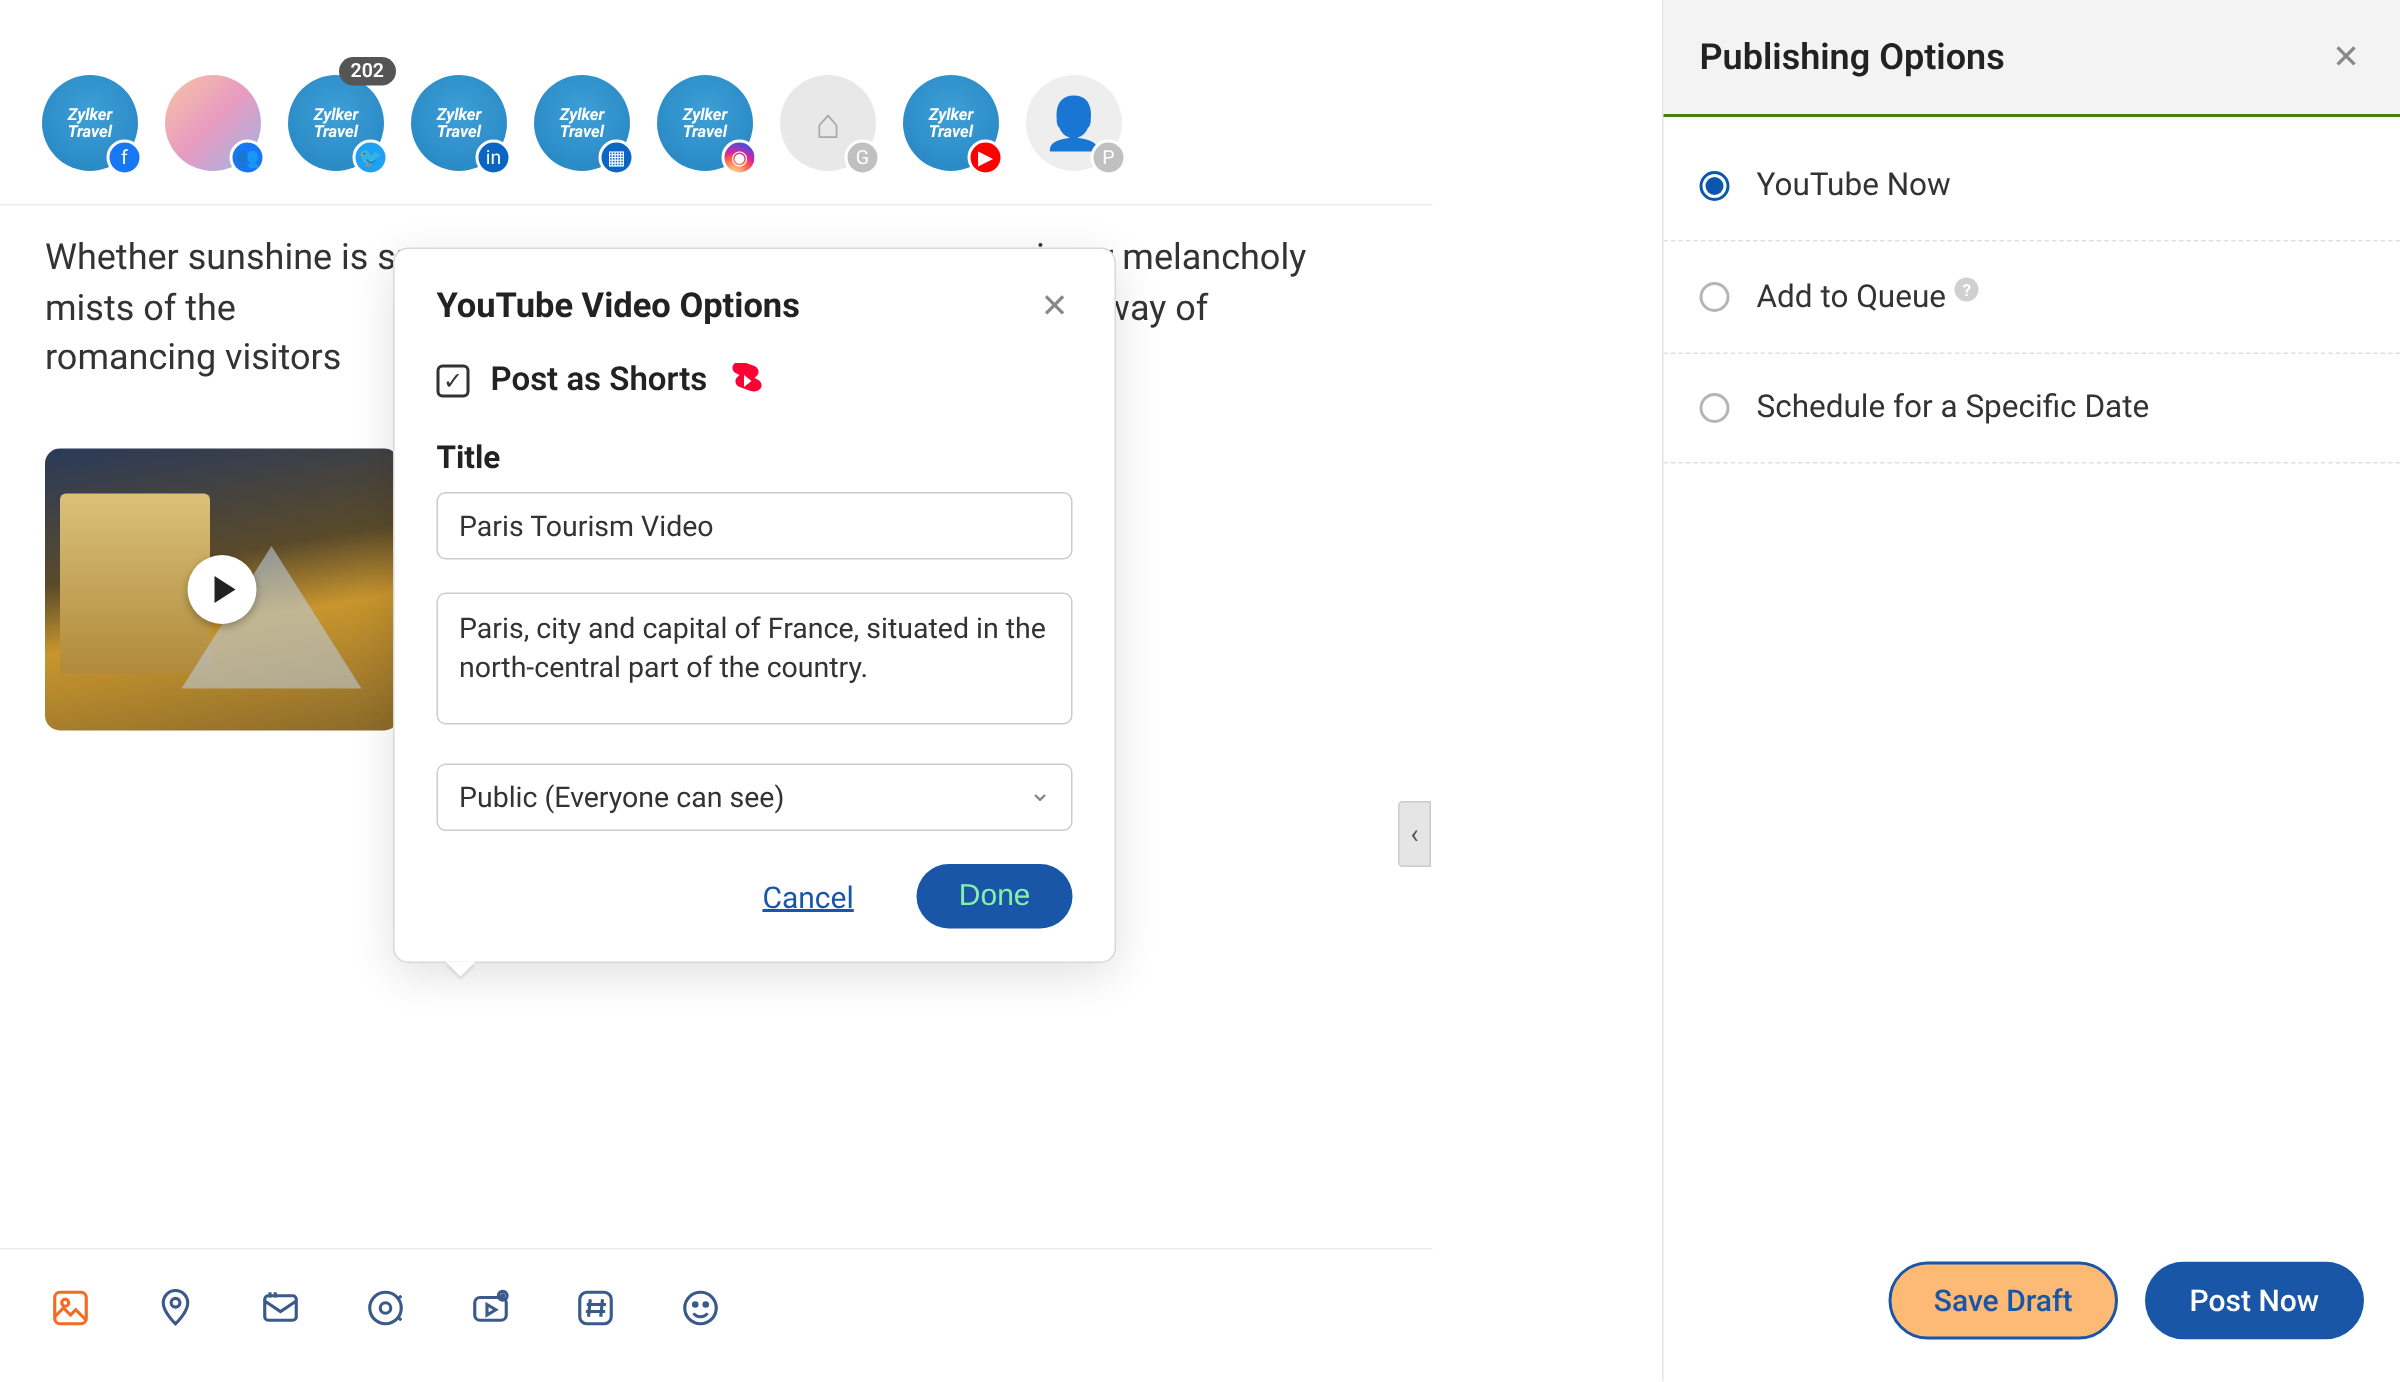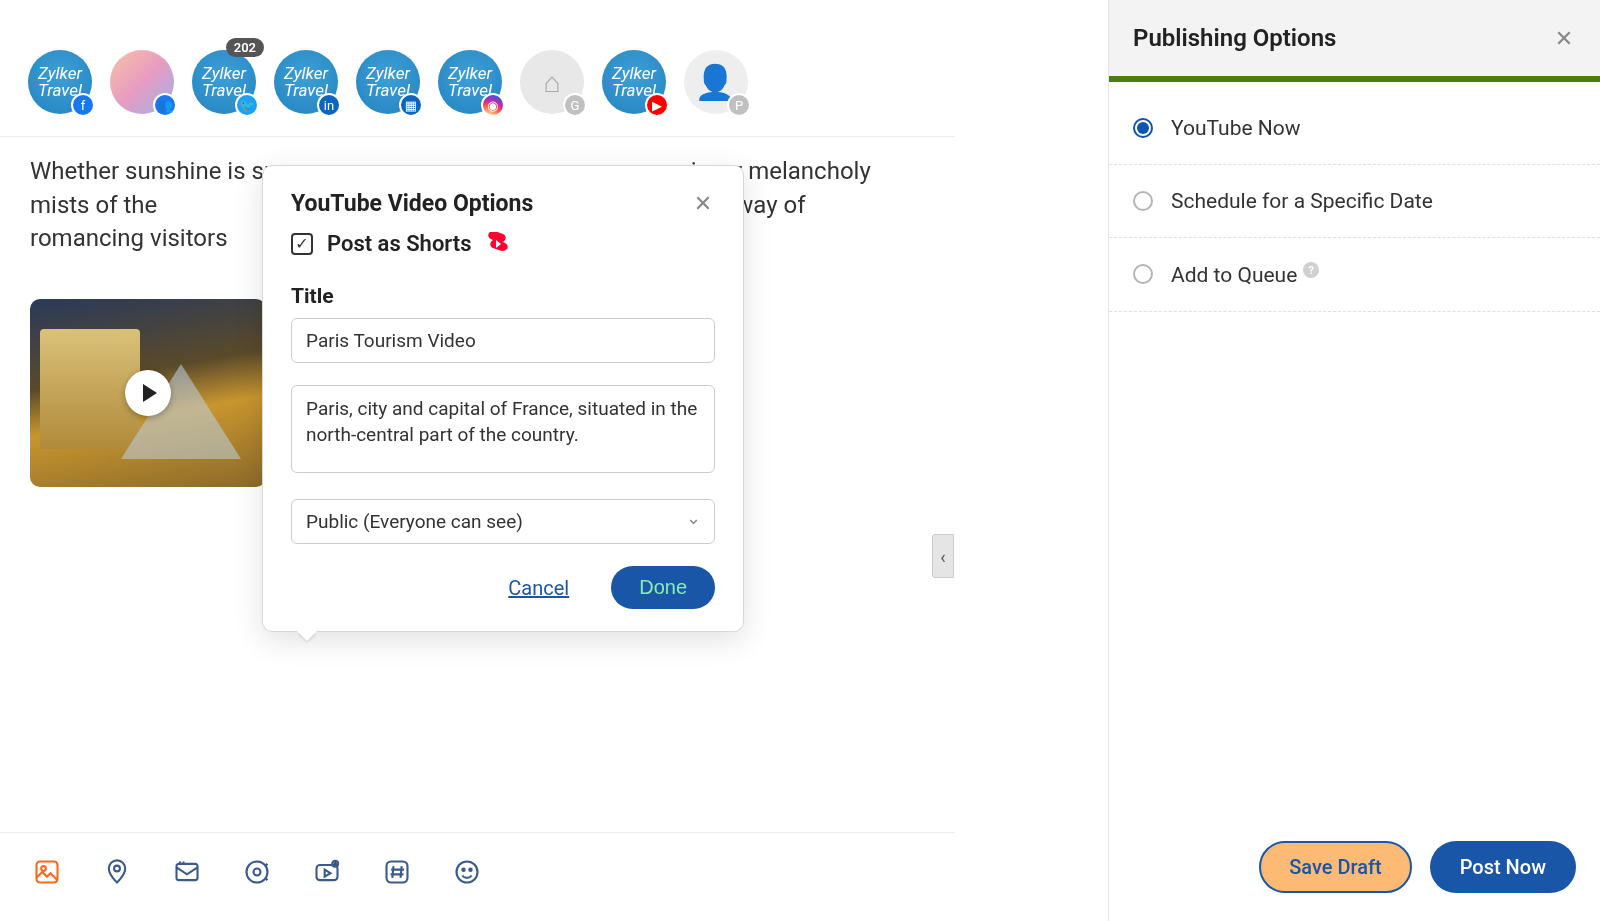--- a/index.html
+++ b/index.html
@@ -28,21 +28,21 @@
       height: 921px;
       background: #fff;
       border-left: 1px solid #e3e3e3;
     }
     .right-header {
       background: #f3f3f3;
       padding: 24px 24px;
       display: flex;
       align-items: center;
       justify-content: space-between;
-      border-bottom: 6px solid #4d7c0f;
+      border-bottom: 2px solid #4d7c0f;
     }
     .right-header h2 {
       font-size: 24px;
       font-weight: 600;
       color: #222;
     }
     .close-x {
       font-size: 22px;
       color: #888;
       cursor: pointer;
@@ -114,25 +114,24 @@
       flex-shrink: 0;
     }
     .zylker {
       background: radial-gradient(circle at 50% 40%, #3ea0d6 0%, #2b8bc7 70%);
       display: flex;
       align-items: center;
       justify-content: center;
     }
     .zylker-text {
       color: #fff;
-      font-size: 17px;
-      font-weight: 400;
+      font-size: 11px;
+      font-weight: 700;
       font-style: italic;
       line-height: 1;
-      text-align: center;
     }
     .badge-net {
       position: absolute;
       bottom: -3px;
       right: -3px;
       width: 24px;
       height: 24px;
       border-radius: 50%;
       display: flex;
       align-items: center;
@@ -319,21 +318,21 @@
       width: 0; height: 0;
       border-left: 10px solid transparent;
       border-right: 10px solid transparent;
       border-top: 10px solid #fff;
       filter: drop-shadow(0 2px 1px rgba(0,0,0,.1));
     }
     .modal-header {
       display: flex;
       justify-content: space-between;
       align-items: center;
-      margin-bottom: 14px;
+      margin-bottom: 24px;
     }
     .modal-header h3 {
       font-size: 23px;
       font-weight: 700;
       color: #222;
     }
     .shorts-row {
       display: flex;
       align-items: center;
       gap: 14px;
@@ -558,26 +557,26 @@
     <h2>Publishing Options</h2>
     <div class="close-x">✕</div>
   </div>
   <div class="pub-options">
     <div class="pub-option">
       <div class="pub-radio selected"></div>
       <span class="pub-label">YouTube Now</span>
     </div>
     <div class="pub-option">
       <div class="pub-radio"></div>
-      <span class="pub-label">Schedule for a Specific Date</span>
-    </div>
-    <div class="pub-option">
-      <div class="pub-radio"></div>
       <span class="pub-label">
         <span>Add to Queue</span><span class="help-badge">?</span>
       </span>
     </div>
+    <div class="pub-option">
+      <div class="pub-radio"></div>
+      <span class="pub-label">Schedule for a Specific Date</span>
+    </div>
   </div>
   <div class="right-actions">
     <div class="btn btn-outline">Save Draft</div>
     <div class="btn btn-primary">Post Now</div>
   </div>
 </div>
 
 </body></html>

